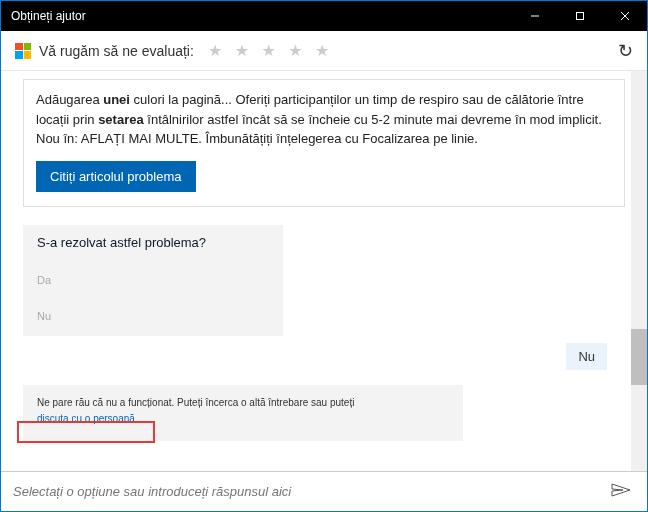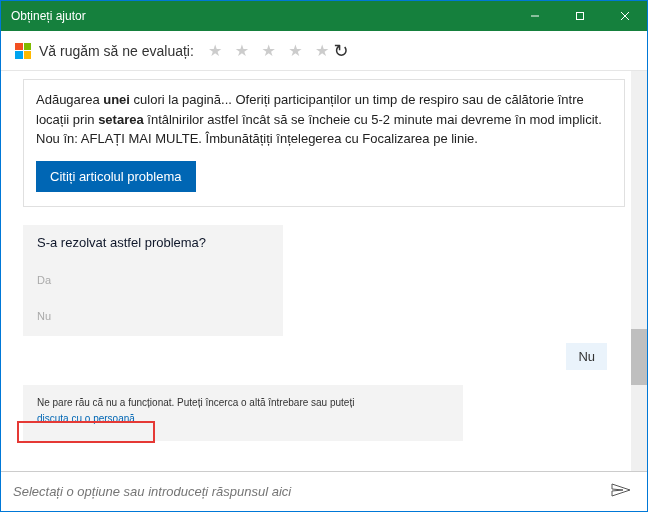--- a/index.html
+++ b/index.html
@@ -1,20 +1,20 @@
 <!DOCTYPE html>
 <html><head>
 <meta charset="utf-8">
 <style>
   * { box-sizing: border-box; margin: 0; padding: 0; font-family: "Segoe UI", Arial, sans-serif; }
   body { width: 648px; height: 512px; background: #fff; border: 1px solid #0078d7; overflow: hidden; position: relative; }
-  .titlebar { height: 30px; background: #15803d; color: #fff; display: flex; align-items: center; justify-content: space-between; padding-left: 10px; font-size: 12px; }
+  .titlebar { height: 30px; background: #000000; color: #fff; display: flex; align-items: center; justify-content: space-between; padding-left: 10px; font-size: 12px; }
   .titlebar-controls { display: flex; height: 100%; }
   .titlebar-btn { width: 45px; display: flex; align-items: center; justify-content: center; color: #fff; }
-  .ratingbar { height: 40px; display: flex; align-items: center; padding: 12px 14px; border-bottom: 1px solid #e6e6e6; font-size: 14px; color: #333; }
+  .ratingbar { height: 40px; display: flex; align-items: center; padding: 12px 14px; border-bottom: 1px solid #e6e6e6; font-size: 14px; color: #333; justify-content: space-between;}
   .ratingbar-left { display: flex; align-items: center; gap: 8px; }
   .ms-logo { width: 16px; height: 16px; display: grid; grid-template-columns: 1fr 1fr; grid-template-rows: 1fr 1fr; gap: 1px; }
   .ms-logo span:nth-child(1){background:#f25022;} .ms-logo span:nth-child(2){background:#7fba00;}
   .ms-logo span:nth-child(3){background:#00a4ef;} .ms-logo span:nth-child(4){background:#ffb900;}
   .stars { color: #ccc; letter-spacing: 4px; font-size: 16px; margin-left: 6px;}
   .refresh { font-size: 18px; color: #333; }
   .content { position: relative; height: 400px; overflow: hidden; background: #fff; }
   .scroll-area { padding: 8px 22px 0 22px; }
   .article-card { border: 1px solid #e0e0e0; padding: 10px 12px 14px 12px; font-size: 13px; color: #222; line-height: 1.5; }
   .bold { font-weight: 700; }

